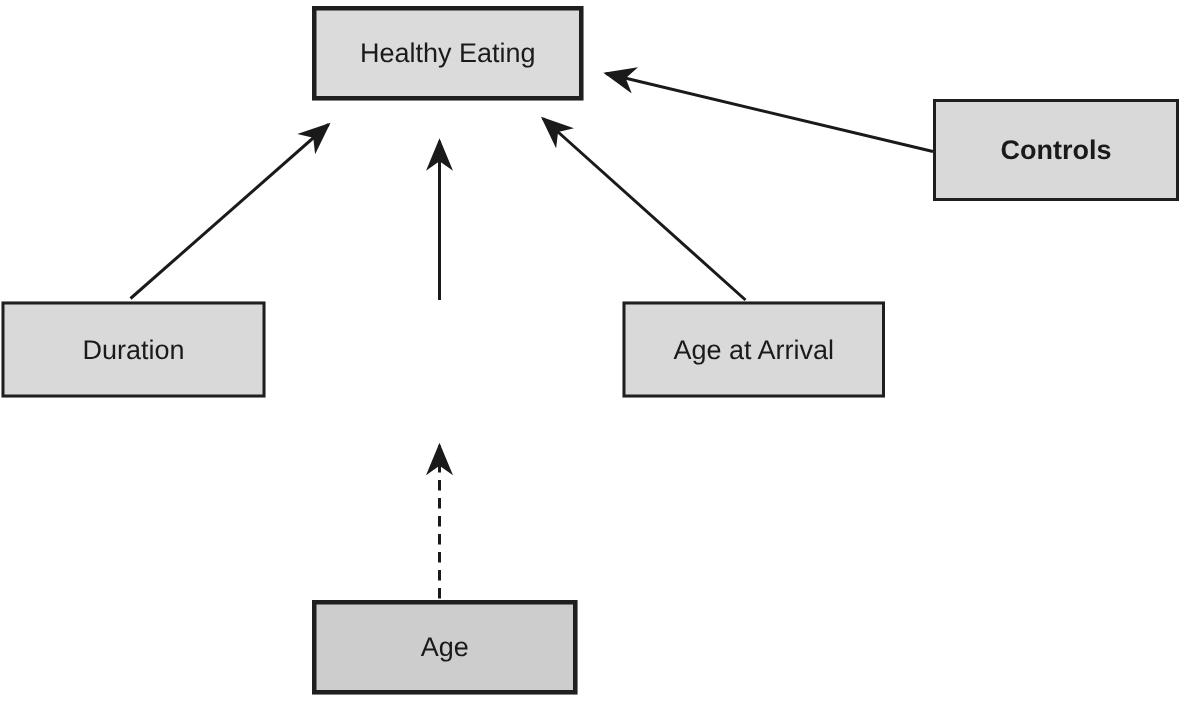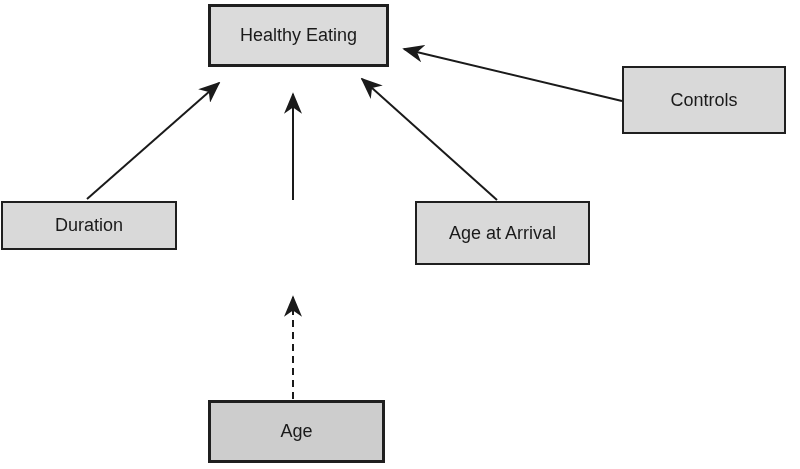--- a/index.html
+++ b/index.html
@@ -20,22 +20,22 @@
   .node {
     position: absolute;
     display: flex; align-items: center; justify-content: center;
     border: 2px solid #1f1f1f;
     color: #1a1a1a;
     font-size: 18px;
     text-align: center;
     background: #d9d9d9;
   }
   .node-healthy-eating { left: 208px; top: 4px;  width: 181px; height: 63px; background: #dbdbdb; border-width: 3px; }
-  .node-controls       { left: 622px; top: 66px; width: 164px; height: 68px; background: #d9d9d9; }
-  .node-duration       { left: 1px;   top: 201px; width: 176px; height: 49px; background: #d9d9d9; }
+  .node-controls       { left: 622px; top: 66px; width: 164px; height: 68px; background: #d9d9d9; font-weight: bold; }
+  .node-duration       { left: 1px;   top: 201px; width: 176px; height: 64px; background: #d9d9d9; }
   .node-age-mechanisms { left: 208px; top: 201px; width: 176px; height: 64px; background: #c6c6c6; }
   .node-age-at-arrival { left: 415px; top: 201px; width: 175px; height: 64px; background: #d9d9d9; }
   .node-age            { left: 208px; top: 400px; width: 177px; height: 63px; background: #cdcdcd; border-width: 3px; }
   .edge { stroke: #1a1a1a; stroke-width: 2; fill: none; }
   .edge-dashed { stroke-dasharray: 7 5; }
 </style>
 </head>
 <body>
 
 <div class="canvas">

